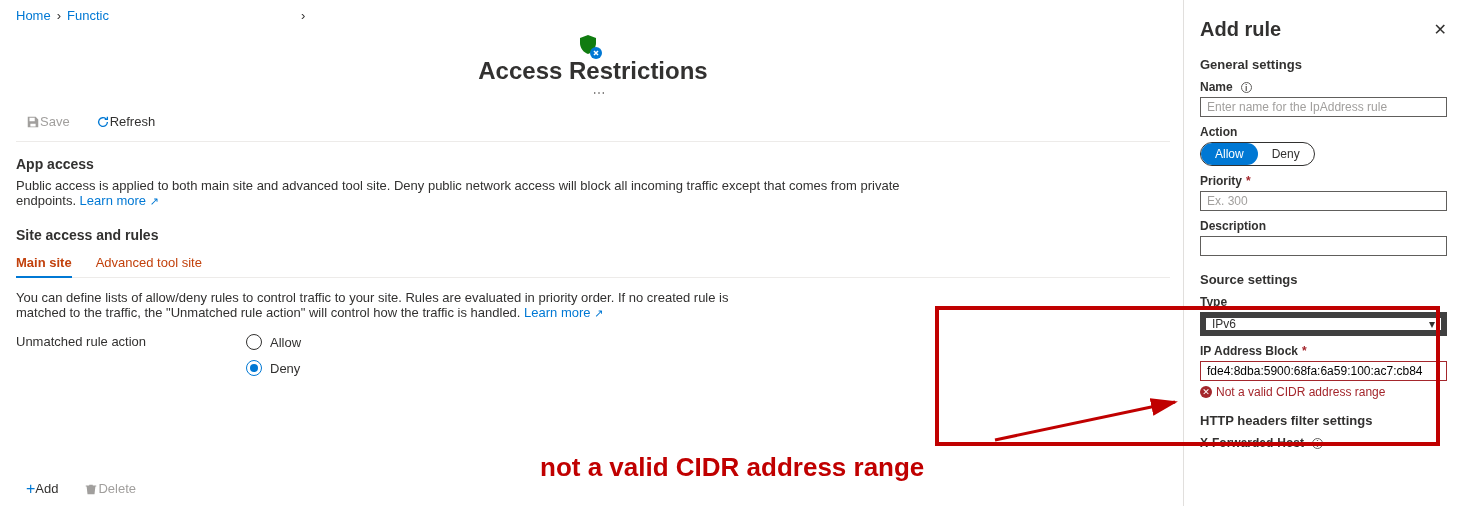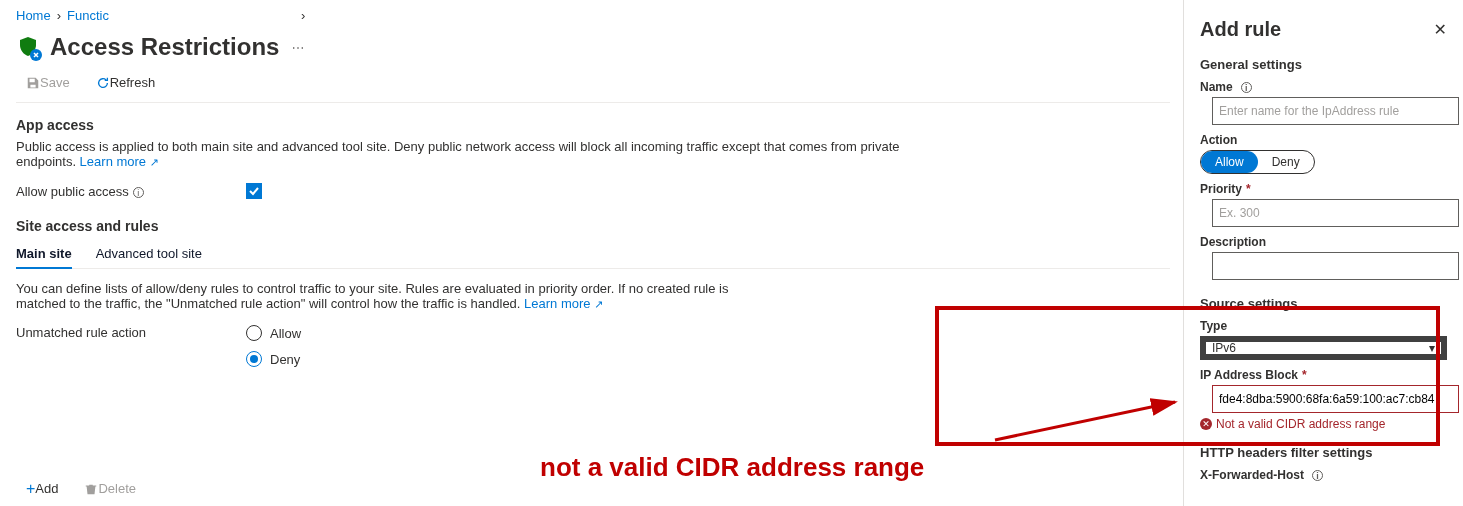--- a/index.html
+++ b/index.html
@@ -26,20 +26,21 @@
     font-size: 13px;
     color: #0078d4;
     padding: 4px 0 10px 0;
   }
   .breadcrumb span { margin-right: 6px; }
   .breadcrumb .chev { color: #323130; }
   .page-title-row {
     display: flex;
     align-items: center;
     margin-bottom: 14px;
+    flex-direction: column;
   }
   .shield-icon {
     width: 24px; height: 24px;
     margin-right: 10px;
     position: relative;
   }
   .page-title {
     font-size: 24px;
     font-weight: 600;
     color: #323130;
@@ -102,21 +103,21 @@
   .checkbox svg { stroke:#fff; }
   .tabs {
     display: flex;
     border-bottom: 1px solid #edebe9;
     gap: 24px;
     margin-bottom: 12px;
   }
   .tab {
     padding: 6px 0;
     font-size: 13px;
-    color: #0f172a;
+    color: #c2410c;
     cursor: pointer;
   }
   .tab.active {
     font-weight: 600;
     border-bottom: 2px solid #0078d4;
     margin-bottom: -1px;
   }
   .radio-group { display:flex; flex-direction:column; gap:10px; }
   .radio-row { display:flex; align-items:center; gap:8px; }
   .radio {
@@ -148,24 +149,23 @@
   .close-x { font-size:16px; color:#323130; cursor:pointer; }
   .panel-section-title {
     font-weight:600; font-size:13px; margin-top:4px; margin-bottom:6px;
   }
   .panel-label {
     font-size:12px; color:#323130; margin-top:8px; margin-bottom:3px;
     display:flex; align-items:center; gap:4px;font-weight:bold;
   }
   .req { color:#a4262c; }
   .panel-input {
-    width:100%; height:28px; border:1px solid #605e5c;
+    width:100%; height:20px; border:1px solid #605e5c;
     font-size:12px; padding:2px 6px;
     font-family:inherit;
-    margin-left:12px;
   }
   .panel-input::placeholder { color:#a19f9d; }
   .panel-input.error { border-color:#a4262c; }
   .pill-toggle {
     display:inline-flex; border:1px solid #323130; border-radius:14px;
     overflow:hidden; height:24px;
   }
   .pill-opt {
     padding: 3px 14px; font-size:12px; cursor:pointer;
     display:flex; align-items:center;
@@ -241,30 +241,20 @@
       <span>Refresh</span>
     </div>
   </div>
 
   <div class="section-title">App access</div>
   <div class="desc">
     <span>Public access is applied to both main site and advanced tool site. Deny public network access will block all incoming traffic except that comes from private endpoints. </span>
     <span class="link"><span>Learn more</span> <span class="ext-icon">↗</span></span>
   </div>
 
-  <div class="field-row">
-    <div class="field-label">
-      <span>Allow public access</span><span class="info-circle">i</span>
-    </div>
-    <div class="checkbox">
-      <svg width="12" height="12" viewBox="0 0 12 12">
-          <path d="M2 6l3 3 5-6" fill="none" stroke-width="2"></path>
-        </svg>
-    </div>
-  </div>
 
   <div class="section-title" style="margin-top:19px">Site access and rules</div>
 
   <div class="tabs">
     <div class="tab active">Main site</div>
     <div class="tab">Advanced tool site</div>
   </div>
 
   <div class="desc" style="max-width:720px">
     <span>You can define lists of allow/deny rules to control traffic to your site. Rules are evaluated in priority order. If no created rule is matched to the traffic, the "Unmatched rule action" will control how the traffic is handled. </span>

